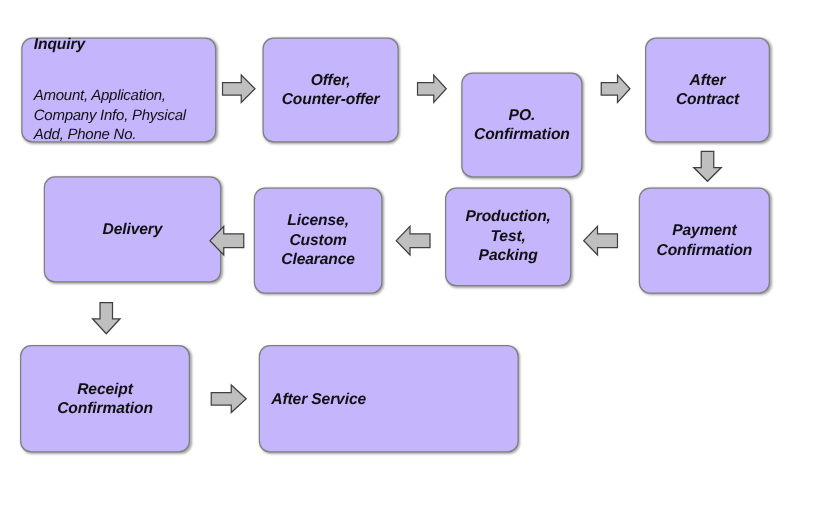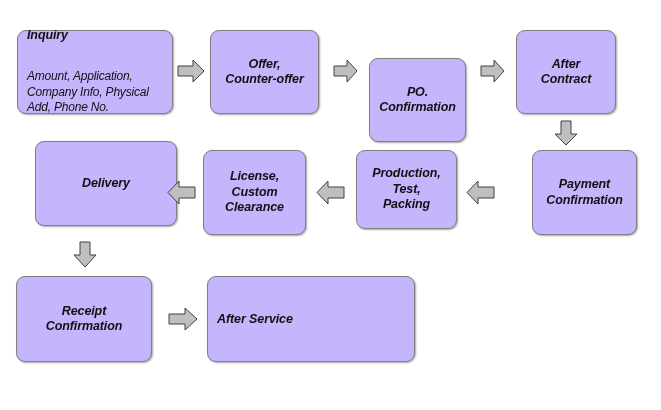--- a/index.html
+++ b/index.html
@@ -147,21 +147,21 @@
 Test,
 Packing</div>
   </div>
 
   <div class="arrow" style="left:466px; top:179px; width:29px; height:27px;">
     <svg width="29" height="27" viewBox="0 0 29 27">
       <polygon points="1,13.5 12,2 12,8 28,8 28,19 12,19 12,25"></polygon>
     </svg>
   </div>
 
-  <div class="node centered" style="left:532px; top:150px; width:105px; height:85px;">
+  <div class="node centered" style="left:511px; top:150px; width:105px; height:85px;">
     <div class="node-title">Payment
 Confirmation</div>
   </div>
 
   <div class="arrow" style="left:71px; top:241px; width:28px; height:27px;">
     <svg width="28" height="27" viewBox="0 0 28 27">
       <polygon points="9,1 19,1 19,14 25,14 14,26 3,14 9,14"></polygon>
     </svg>
   </div>
 

